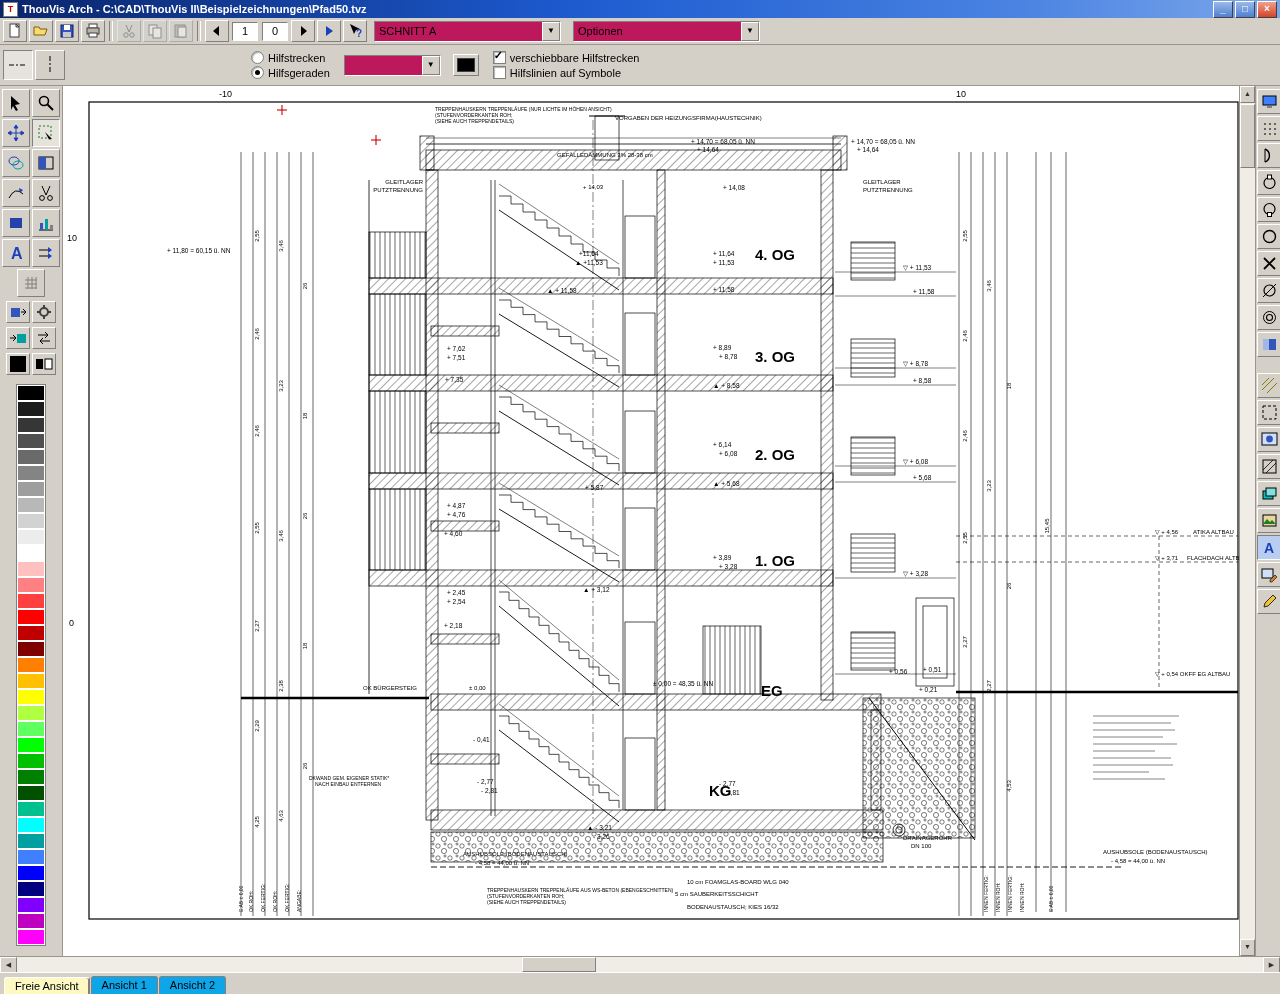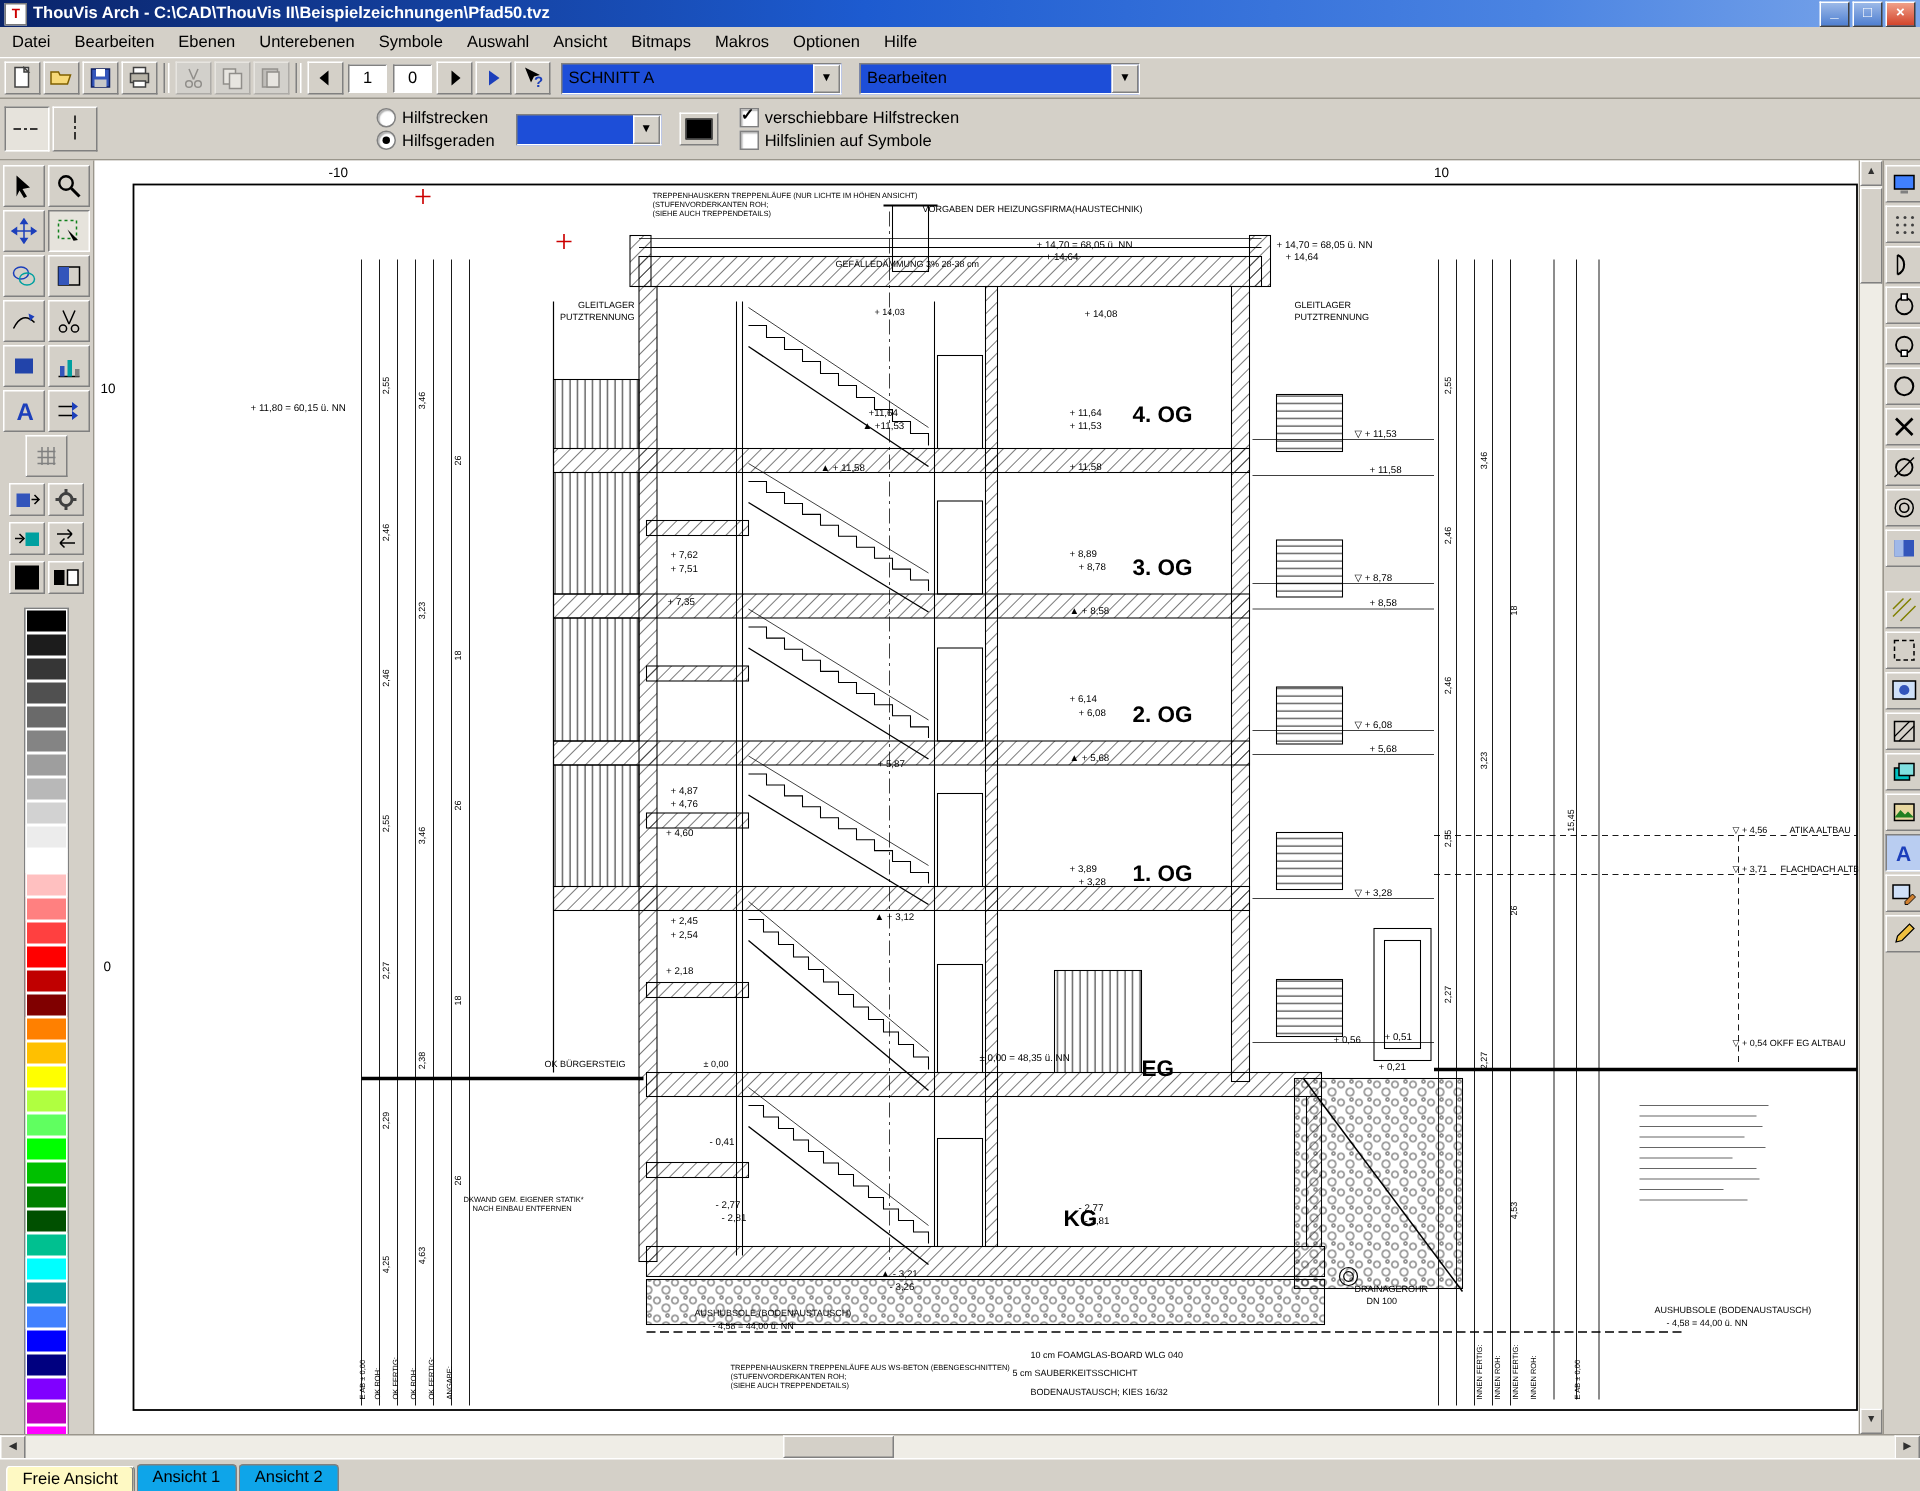--- a/index.html
+++ b/index.html
@@ -31,21 +31,21 @@
   .tb2{height:40px;flex:0 0 40px;padding:0 2px}
   .tb{width:22px;height:20px;margin:1px;border:1px solid;border-color:#fff #808080 #808080 #fff;
     background:#d4d0c8;display:flex;align-items:center;justify-content:center}
   .tb.big{width:28px;height:28px}
   .tb.pressed{border-color:#808080 #fff #fff #808080;background:#e6e3dc}
   .tb.disabled{opacity:.45;filter:grayscale(1)}
   .sep{width:2px;height:20px;margin:0 3px;border-left:1px solid #808080;border-right:1px solid #fff}
   .numbox{width:24px;height:17px;margin:0 2px;border:1px solid;border-color:#808080 #fff #fff #808080;
     background:#fff;text-align:center;font-size:11px;font-family:"Liberation Sans",sans-serif;padding:0}
   .combo{height:19px;display:flex;align-items:center;border:1px solid;
-    border-color:#808080 #fff #fff #808080;background:#1d4ed8;margin:0 6px}
+    border-color:#808080 #fff #fff #808080;background:#be185d;margin:0 6px}
   .combo .val{flex:1;padding:0 4px;white-space:nowrap;overflow:hidden}
   .combo .drop{width:16px;height:17px;border:1px solid;border-color:#fff #808080 #808080 #fff;
     background:#d4d0c8;text-align:center;font-size:8px;line-height:16px}
   .combo.w1{width:185px}.combo.w2{width:185px}.combo.w3{width:95px}
   .dashline{width:64px;height:2px;background:repeating-linear-gradient(90deg,#000 0 9px,transparent 9px 12px,#000 12px 14px,transparent 14px 17px)}
   .vgroup{display:flex;flex-direction:column;justify-content:center;margin:0 8px}
   .optrow{display:flex;align-items:center;height:15px;white-space:nowrap}
   .radio{width:11px;height:11px;border-radius:50%;border:1px solid #808080;background:#fff;
     margin-right:4px;position:relative;box-shadow:inset 1px 1px 1px #b0b0b0}
   .radio.sel::after{content:"";position:absolute;left:3px;top:3px;width:5px;height:5px;border-radius:50%;background:#000}
@@ -103,33 +103,20 @@
 <div class="window">
 
   <div class="titlebar">
     <span class="app-ico">T</span>
     <span class="title-text">ThouVis Arch - C:\CAD\ThouVis II\Beispielzeichnungen\Pfad50.tvz</span>
     <span class="winbtn">_</span>
     <span class="winbtn">□</span>
     <span class="winbtn close">×</span>
   </div>
 
-  <div class="menubar">
-      <span class="menu-item">Datei</span>
-      <span class="menu-item">Bearbeiten</span>
-      <span class="menu-item">Ebenen</span>
-      <span class="menu-item">Unterebenen</span>
-      <span class="menu-item">Symbole</span>
-      <span class="menu-item">Auswahl</span>
-      <span class="menu-item">Ansicht</span>
-      <span class="menu-item">Bitmaps</span>
-      <span class="menu-item">Makros</span>
-      <span class="menu-item">Optionen</span>
-      <span class="menu-item">Hilfe</span>
-    </div>
 
   <div class="toolbar tb1">
     <span class="tb">
         <svg class="icon-svg" width="16" height="16">
           <rect x="3" y="1" width="9" height="13" fill="#fff" stroke="#404040"></rect>
           <path d="M9 1l3 3h-3z" fill="#d4d0c8" stroke="#404040"></path>
         </svg>
       </span>
     <span class="tb">
         <svg class="icon-svg" width="16" height="16">
@@ -192,21 +179,21 @@
         <svg class="icon-svg" width="16" height="16">
           <path d="M3 1l4 10 2-4 4-1z" fill="#000"></path>
           <text x="9" y="14" font-size="10" font-weight="bold" fill="#1c3fbb">?</text>
         </svg>
       </span>
     <span class="combo w1">
       <span class="val">SCHNITT  A</span>
       <span class="drop">▼</span>
     </span>
     <span class="combo w2">
-      <span class="val">Bearbeiten</span>
+      <span class="val">Optionen</span>
       <span class="drop">▼</span>
     </span>
   </div>
 
   <div class="toolbar tb2">
     <span class="tb big pressed">
         <svg class="icon-svg" width="22" height="22">
           <path d="M2 11h5M9 11h2M13 11h5" stroke="#000"></path>
         </svg>
       </span>

